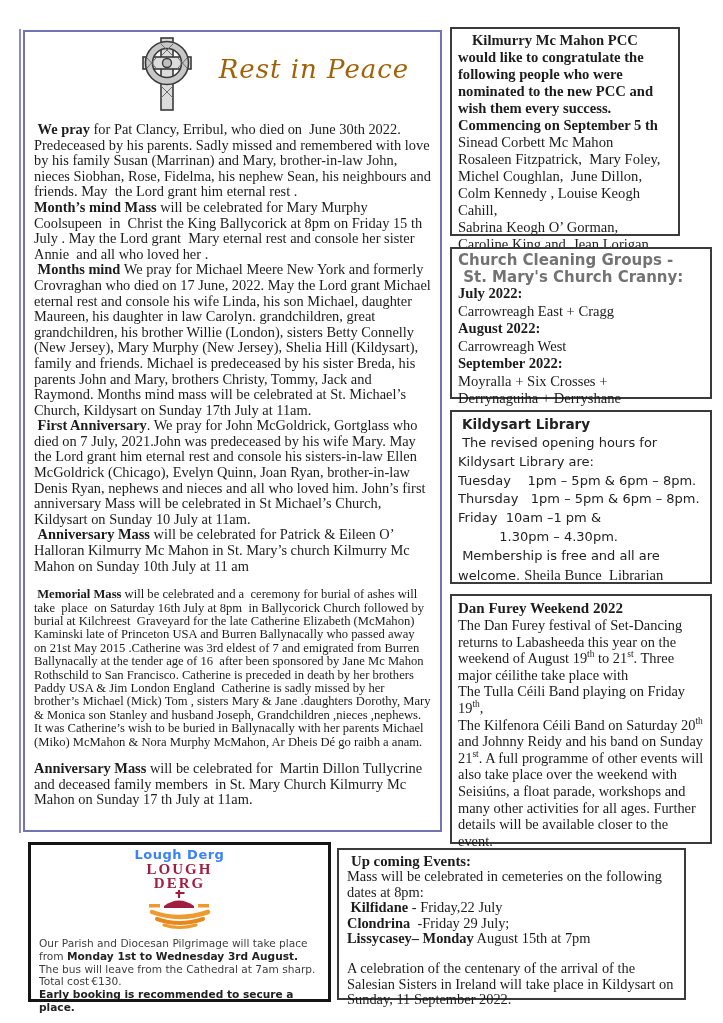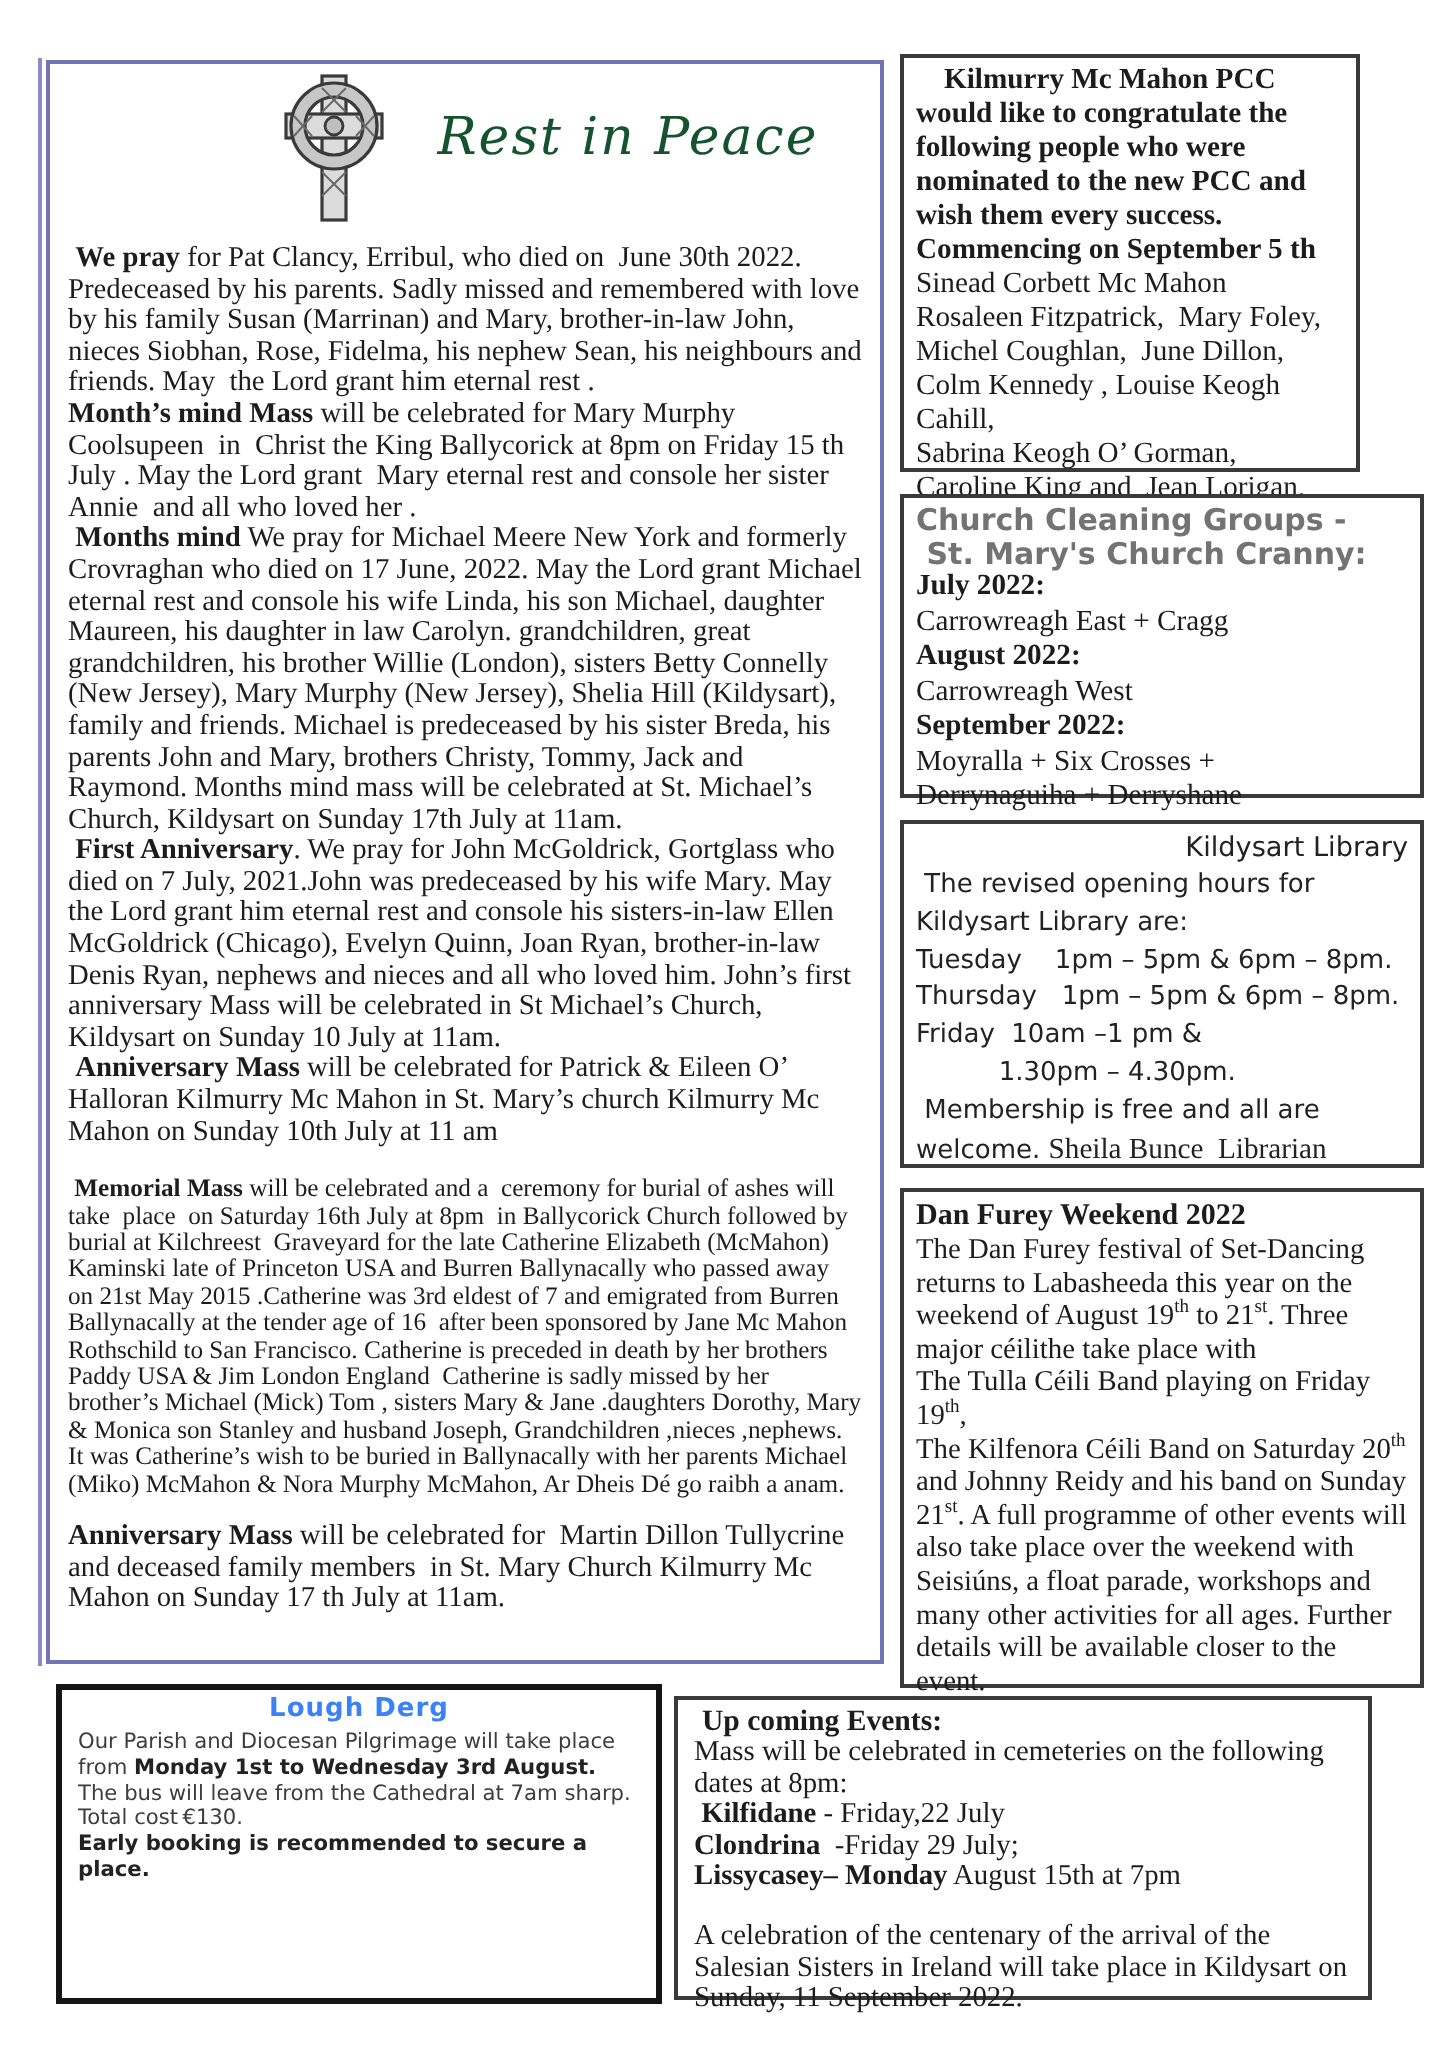--- a/index.html
+++ b/index.html
@@ -9,21 +9,21 @@
   }
   .box{position:absolute;background:#fff;box-sizing:border-box;}
 
   
   #left-rule{position:absolute;left:19px;top:29px;width:2px;height:804px;background:#8a8cc6;}
   #left-box{left:23px;top:30px;width:419px;height:802px;border:2px solid #7173b5;padding:4px 9px 0 9px;}
   #rip-header{position:relative;height:86px;}
   #celtic-cross{position:absolute;left:102px;top:0;}
   #rip-title{
     position:absolute;left:182px;top:18px;width:196px;text-align:center;
-    font-family:"DejaVu Serif", serif;font-style:italic;font-size:26px;color:#14532d;
+    font-family:"DejaVu Serif", serif;font-style:italic;font-size:26px;color:#a16207;
     letter-spacing:1px;
   }
   .rp{margin:0;font-size:14.4px;line-height:15.6px;white-space:pre-wrap;text-align:left;}
   .rp b{font-weight:bold;}
   .rp.small{font-size:12.6px;line-height:13.4px;}
   .gap14{height:14px;}
   .gap12{height:12px;}
 
   
   .rbox{border:2px solid #3a3a3a;}
@@ -31,21 +31,21 @@
   #pcc-intro{font-weight:bold;font-size:14.6px;line-height:17px;text-indent:14px;margin:0;}
   #pcc-commencing{font-weight:bold;font-size:14.6px;line-height:17px;}
   .pcc-name{font-size:14.6px;line-height:17px;white-space:pre-wrap;}
 
   #cleaning-box{left:450px;top:247px;width:262px;height:152px;padding:3px 6px;}
   .clean-head{font-family:"DejaVu Sans", sans-serif;font-weight:bold;font-size:15px;line-height:16.5px;color:#737373;white-space:pre;}
   .clean-month{font-weight:bold;font-size:14.6px;line-height:17.5px;}
   .clean-groups{font-size:14.6px;line-height:17.5px;white-space:pre-line;}
 
   #library-box{left:450px;top:410px;width:262px;height:174px;padding:3px 6px;font-family:"DejaVu Sans", sans-serif;}
-  #library-heading{font-weight:normal;font-size:13.6px;line-height:19px;color:#222;padding-left:4px;text-align:right;}
+  #library-heading{font-weight:bold;font-size:13.6px;line-height:19px;color:#222;padding-left:4px;}
   .lib-line{font-size:13px;line-height:18.8px;white-space:pre;color:#222;}
   .lib-serif{font-family:"Liberation Serif", serif;font-size:14.6px;}
 
   #danfurey-box{left:450px;top:594px;width:262px;height:250px;padding:3px 6px;}
   #danfurey-heading{font-weight:bold;font-size:15px;line-height:18px;}
   .df{margin:0;font-size:14.4px;line-height:16.6px;}
   .df sup{font-size:9.5px;line-height:0;}
 
   
   #loughderg-box{left:28px;top:842px;width:303px;height:160px;border:3px solid #151515;padding:2px 8px;}
@@ -128,20 +128,33 @@
 
 <div class="box rbox" id="danfurey-box">
   <div id="danfurey-heading">Dan Furey Weekend 2022</div>
   <p class="df"><span>The Dan Furey festival of Set-Dancing returns to Labasheeda this year on the weekend of August 19</span><sup>th</sup><span> to 21</span><sup>st</sup><span>. Three major céilithe take place with</span></p>
   <p class="df"><span>The Tulla Céili Band playing on Friday 19</span><sup>th</sup><span>,</span></p>
   <p class="df"><span>The Kilfenora Céili Band on Saturday 20</span><sup>th</sup><span> and Johnny Reidy and his band on Sunday 21</span><sup>st</sup><span>. A full programme of other events will also take place over the weekend with Seisiúns, a float parade, workshops and many other activities for all ages. Further details will be available closer to the event.</span></p>
 </div>
 
 <div class="box" id="loughderg-box">
   <div id="ld-title">Lough Derg</div>
+  <div id="ld-logo">
+    <div class="ld-logo-text">LOUGH</div>
+    <div class="ld-logo-text">DERG</div>
+    <svg width="72" height="40" viewBox="0 0 72 40">
+      <path d="M35 0 v8 M31.5 3 h9" stroke="#a21e41" stroke-width="2.2" fill="none"></path>
+      <path d="M20 16 Q35 5 50 16 L50 18 L20 18 Z" fill="#a21e41"></path>
+      <rect x="5" y="14" width="11" height="3.5" fill="#ef9a2e"></rect>
+      <rect x="54" y="14" width="11" height="3.5" fill="#ef9a2e"></rect>
+      <path d="M8 22 Q35 32 64 22" stroke="#ef9a2e" stroke-width="4.5" fill="none" stroke-linecap="round"></path>
+      <path d="M13 29 Q35 37 59 29" stroke="#e8881c" stroke-width="4" fill="none" stroke-linecap="round"></path>
+      <path d="M20 35 Q35 40 52 35" stroke="#ef9a2e" stroke-width="3" fill="none" stroke-linecap="round"></path>
+    </svg>
+  </div>
   <div id="ld-body">
     <span>Our Parish and Diocesan Pilgrimage will take place from </span><b>Monday 1st to Wednesday 3rd August.</b><br>
     <span>The bus will leave from the Cathedral at 7am sharp. Total cost €130.</span><br>
     <b>Early booking is recommended to secure a place.</b>
   </div>
 </div>
 
 <div class="box" id="events-box">
   <div id="events-heading">Up coming  Events:</div>
   <div class="ev-line">Mass will be celebrated in cemeteries on the following dates at 8pm:</div>

